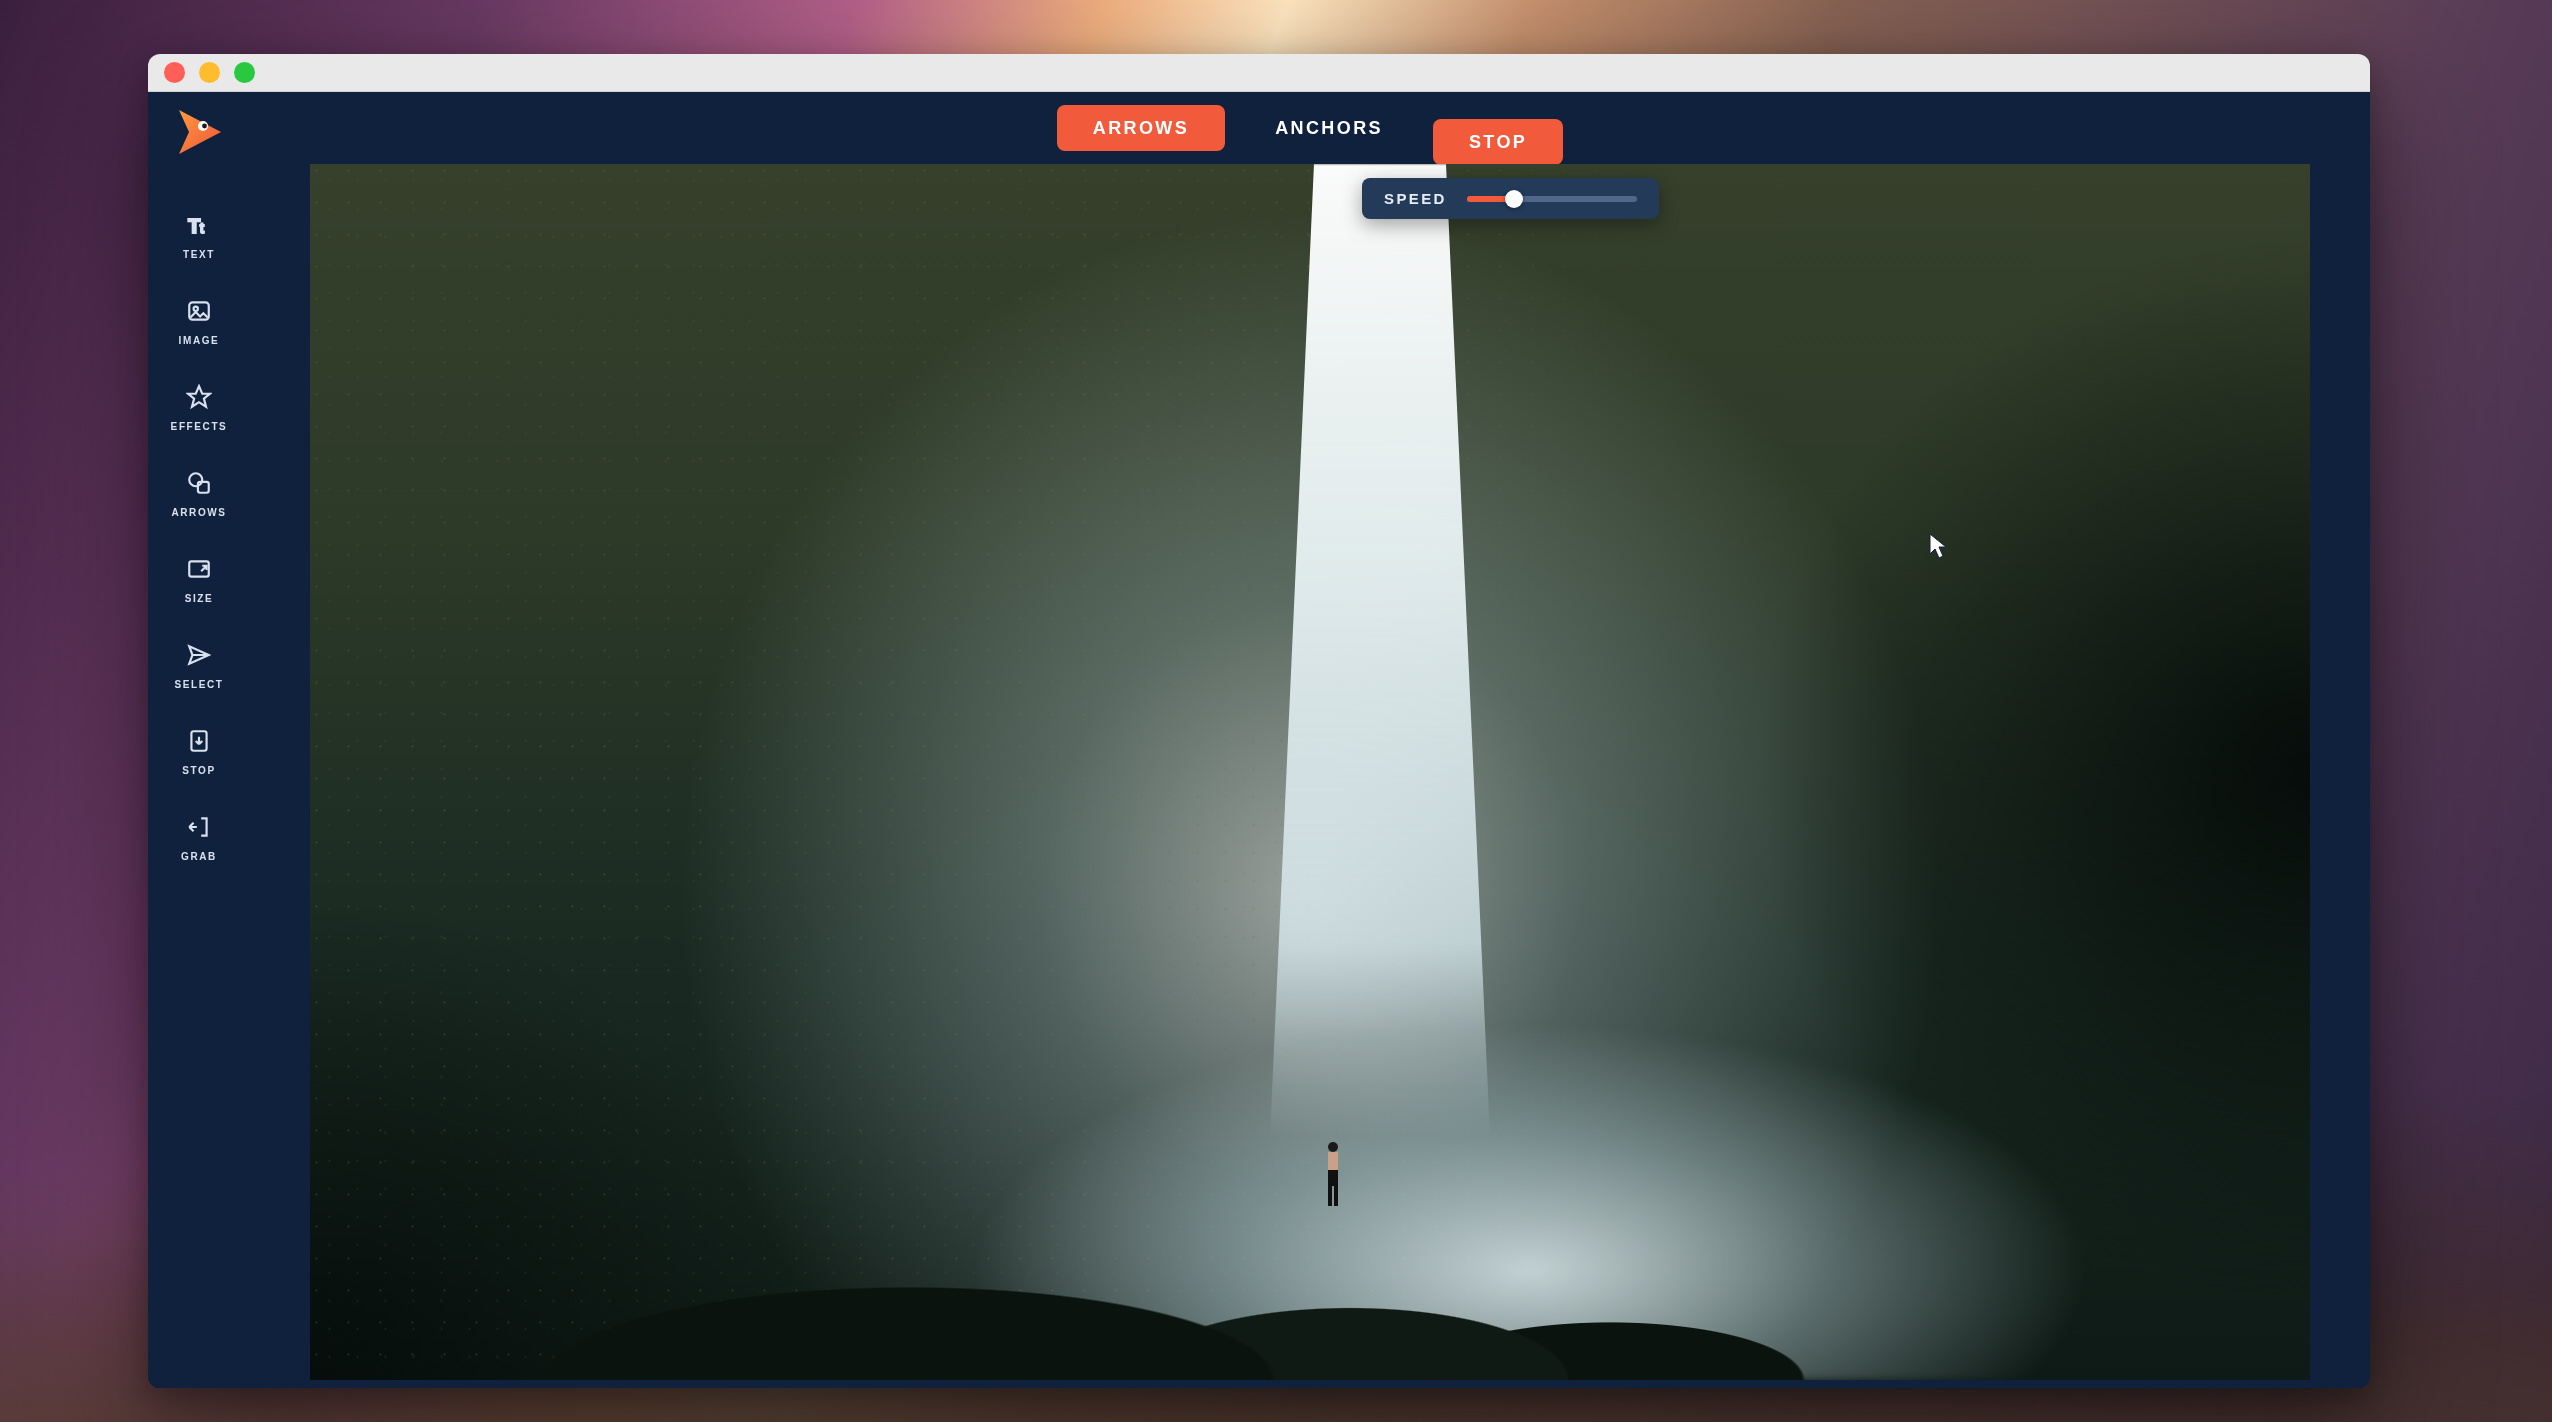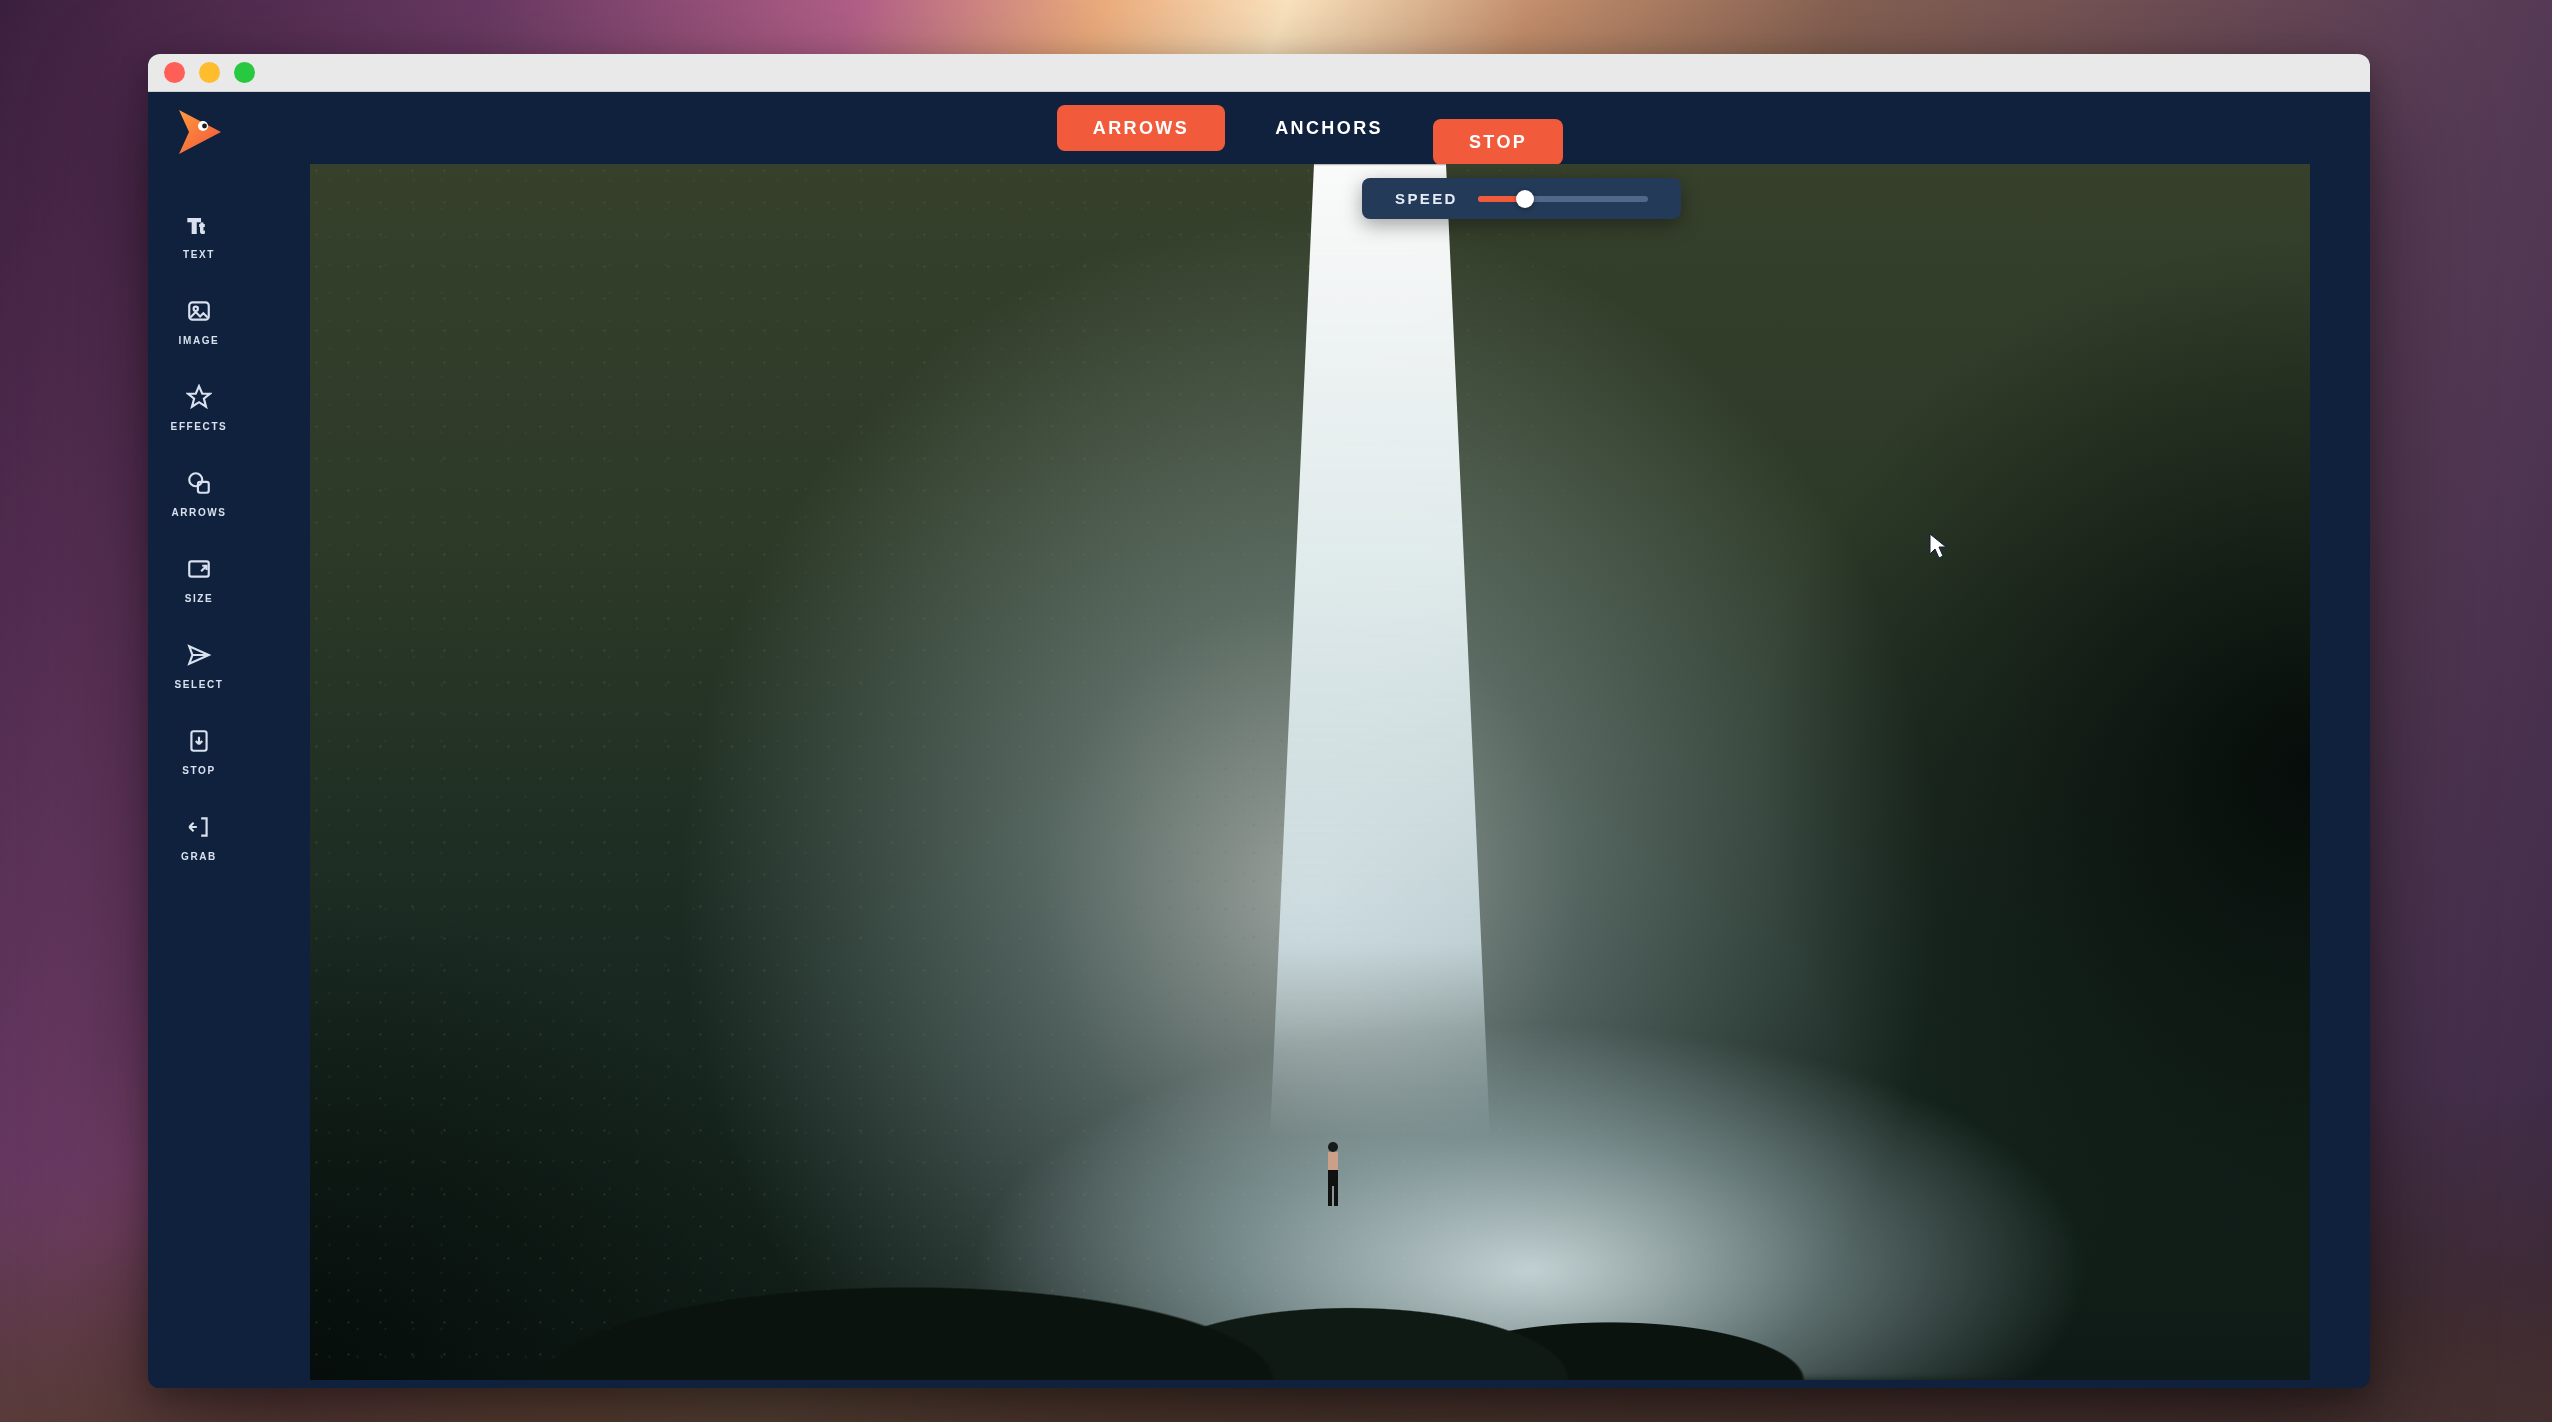--- a/index.html
+++ b/index.html
@@ -222,21 +222,21 @@
   color: #e6ecf6;
 }
 
 .speed-popover {
   position: absolute;
   top: 14px;
   left: 50%;
   transform: translateX(52px);
   background: #233a58;
   border-radius: 8px;
-  padding: 12px 33px;
+  padding: 12px 22px;
   display: flex;
   align-items: center;
   gap: 20px;
   z-index: 10;
   box-shadow: 0 6px 20px rgba(0,0,0,0.35);
 }
 .speed-label {
   color: #e6ecf6;
   font-size: 15px;
   letter-spacing: 2.4px;

